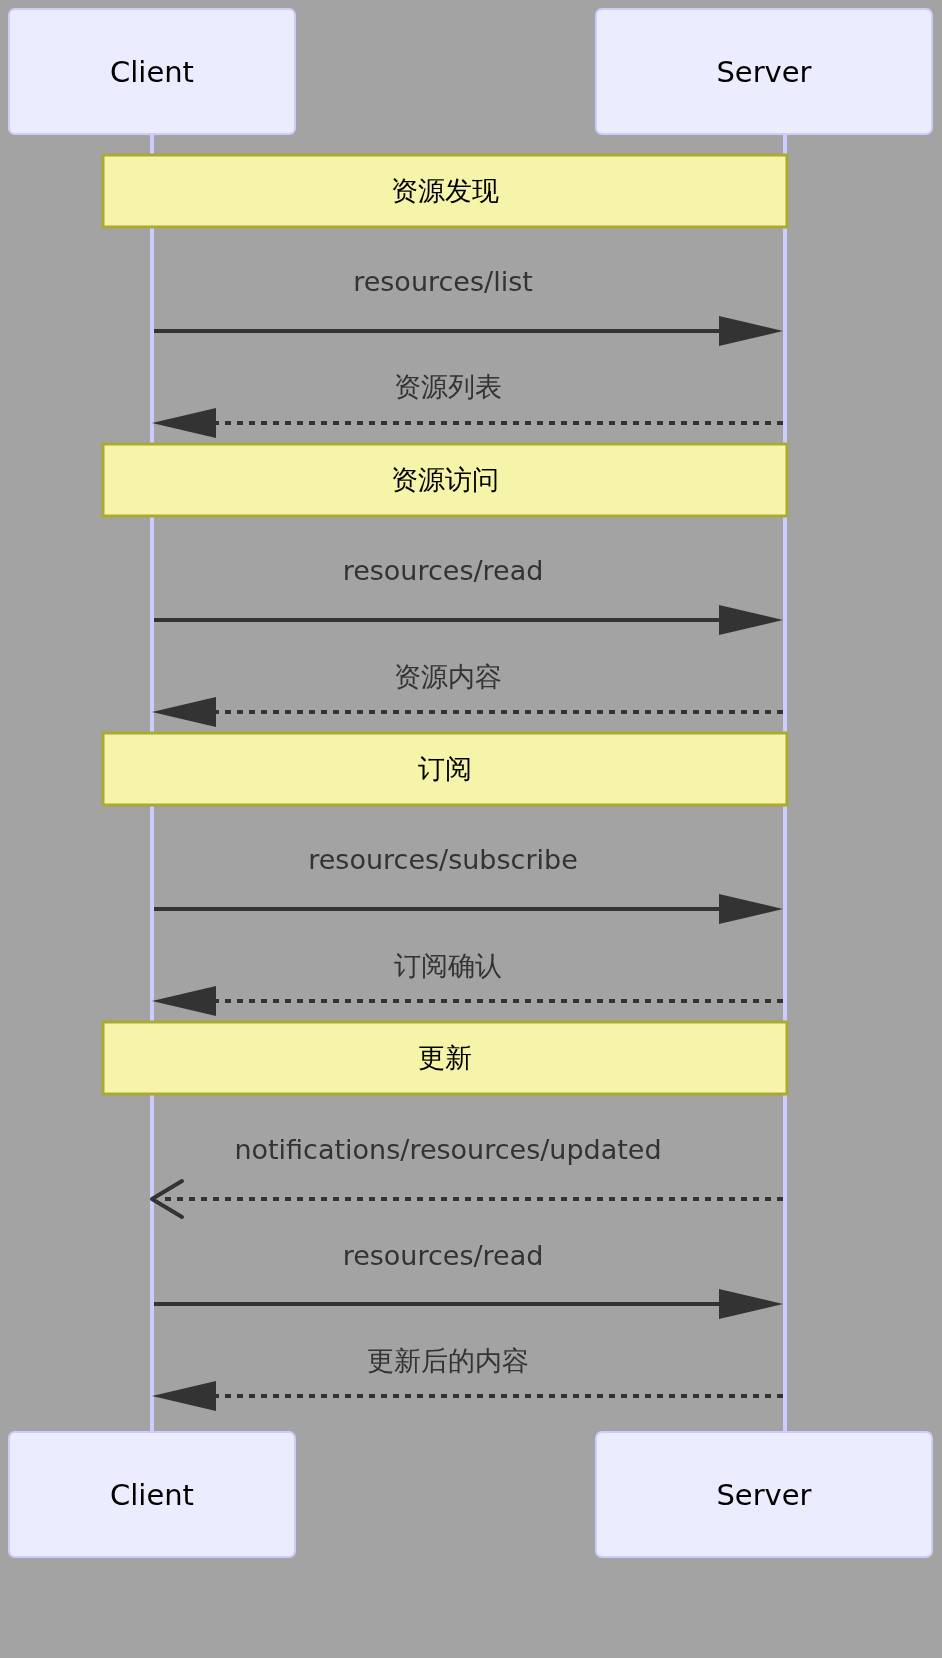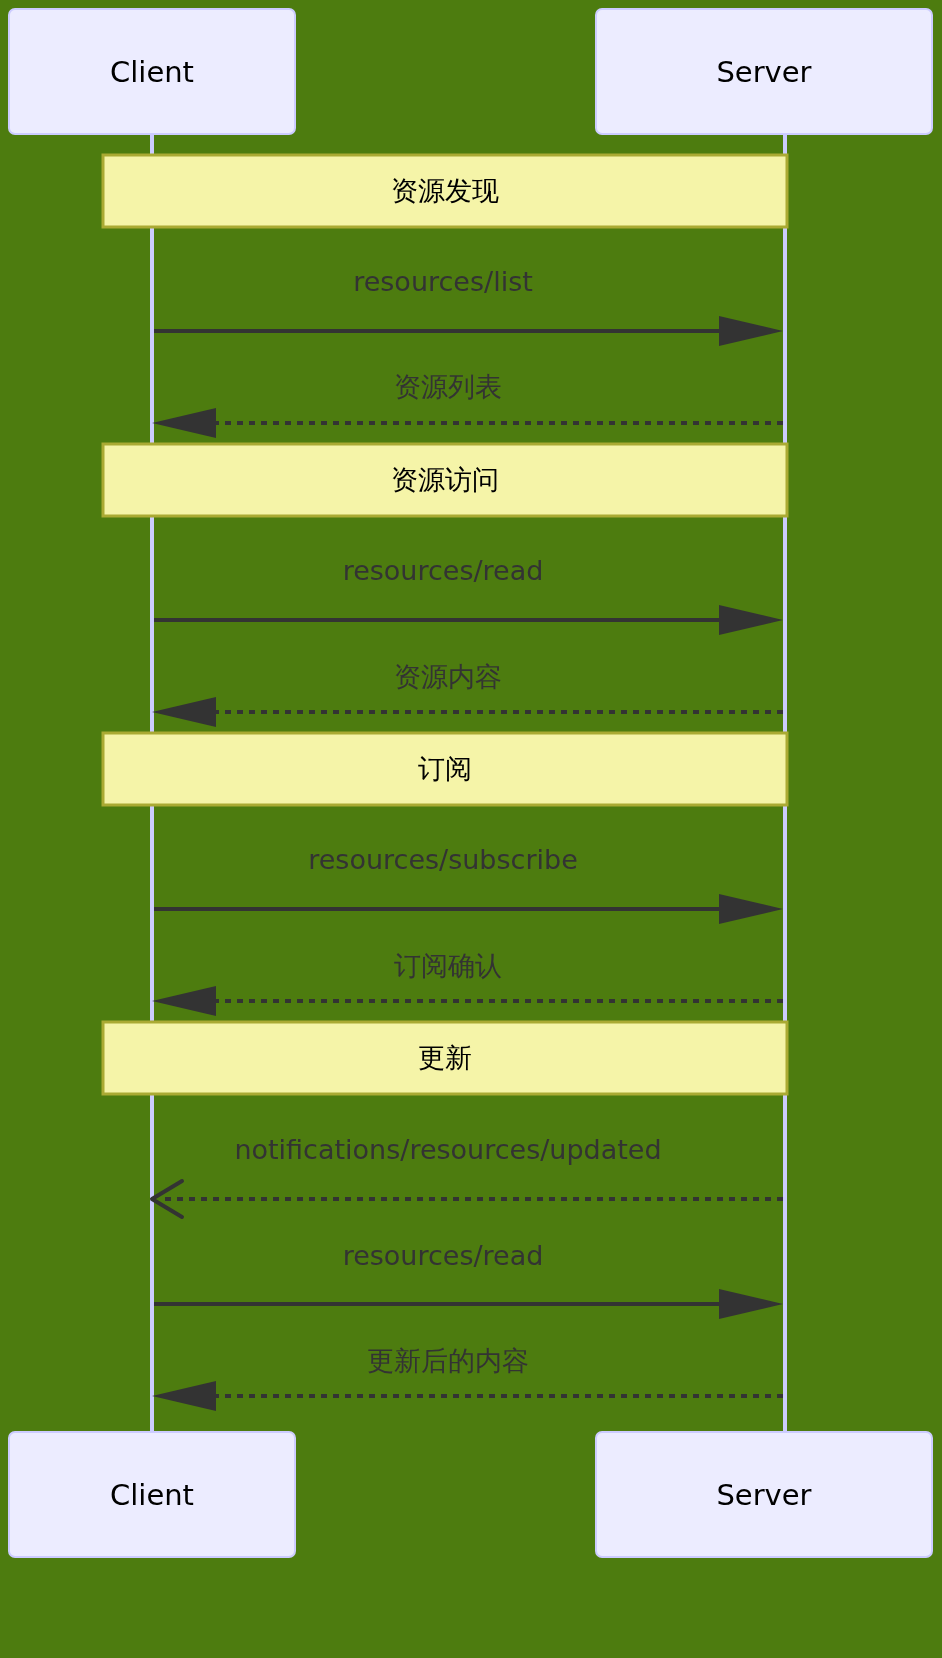--- a/index.html
+++ b/index.html
@@ -7,21 +7,21 @@
     padding: 0;
     background: #ffffff;
   }
   body {
     font-family: "DejaVu Sans", "Liberation Sans", sans-serif;
   }
   #diagram-root {
     position: relative;
     width: 942px;
     height: 1658px;
-    background: #4d7c0f;
+    background: #a3a3a3;
     overflow: hidden;
   }
   svg#sequence-svg {
     display: block;
     width: 942px;
     height: 1658px;
   }
   .actor-box-rect {
     fill: #ECECFF;
     stroke: #CCCCFF;

